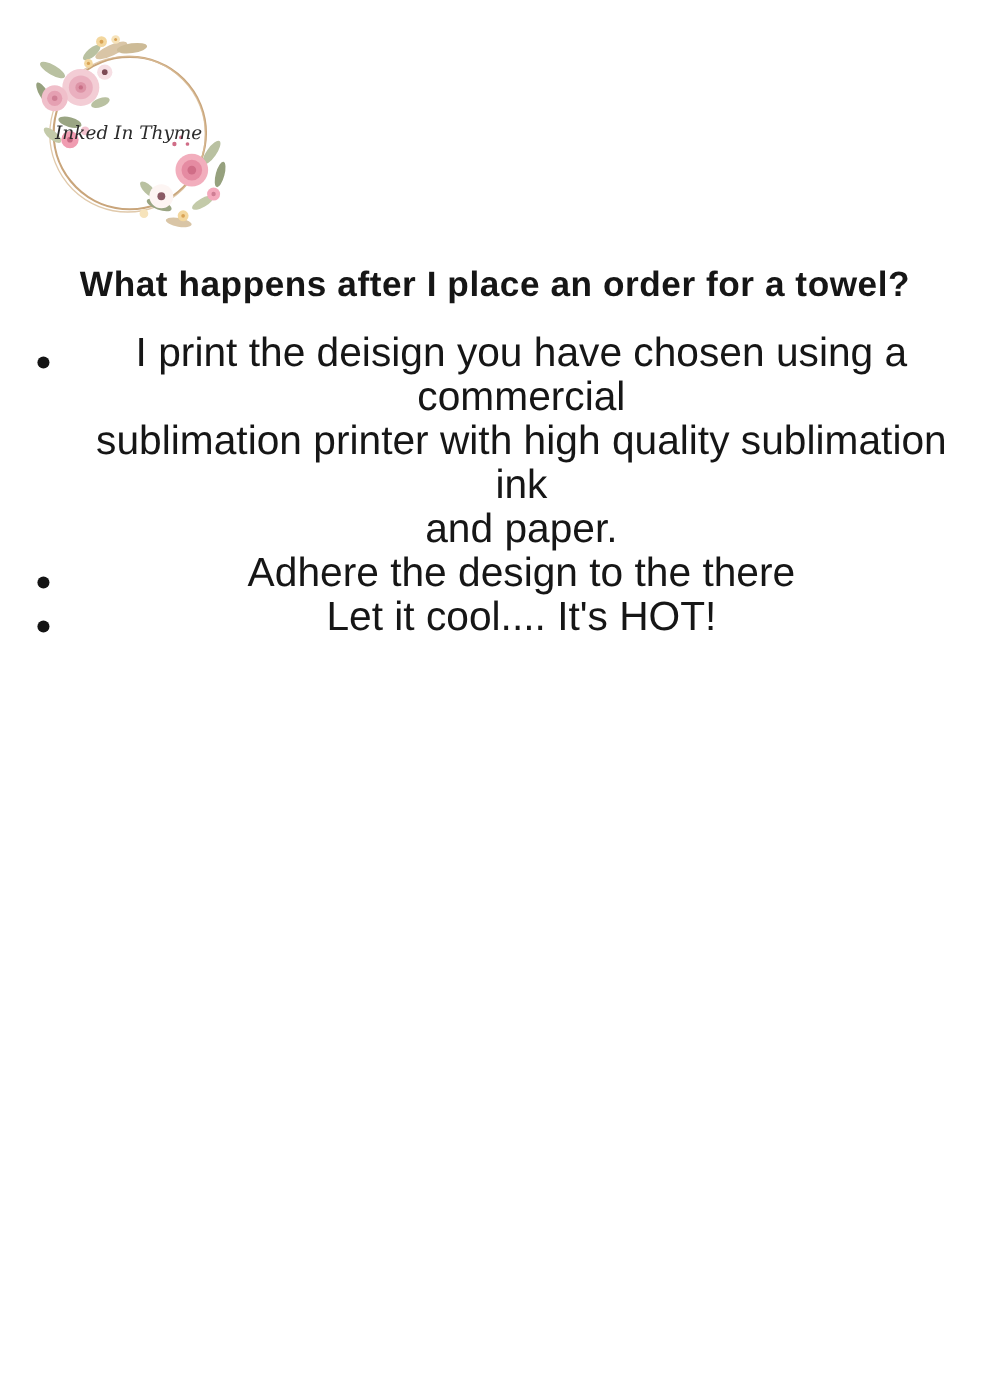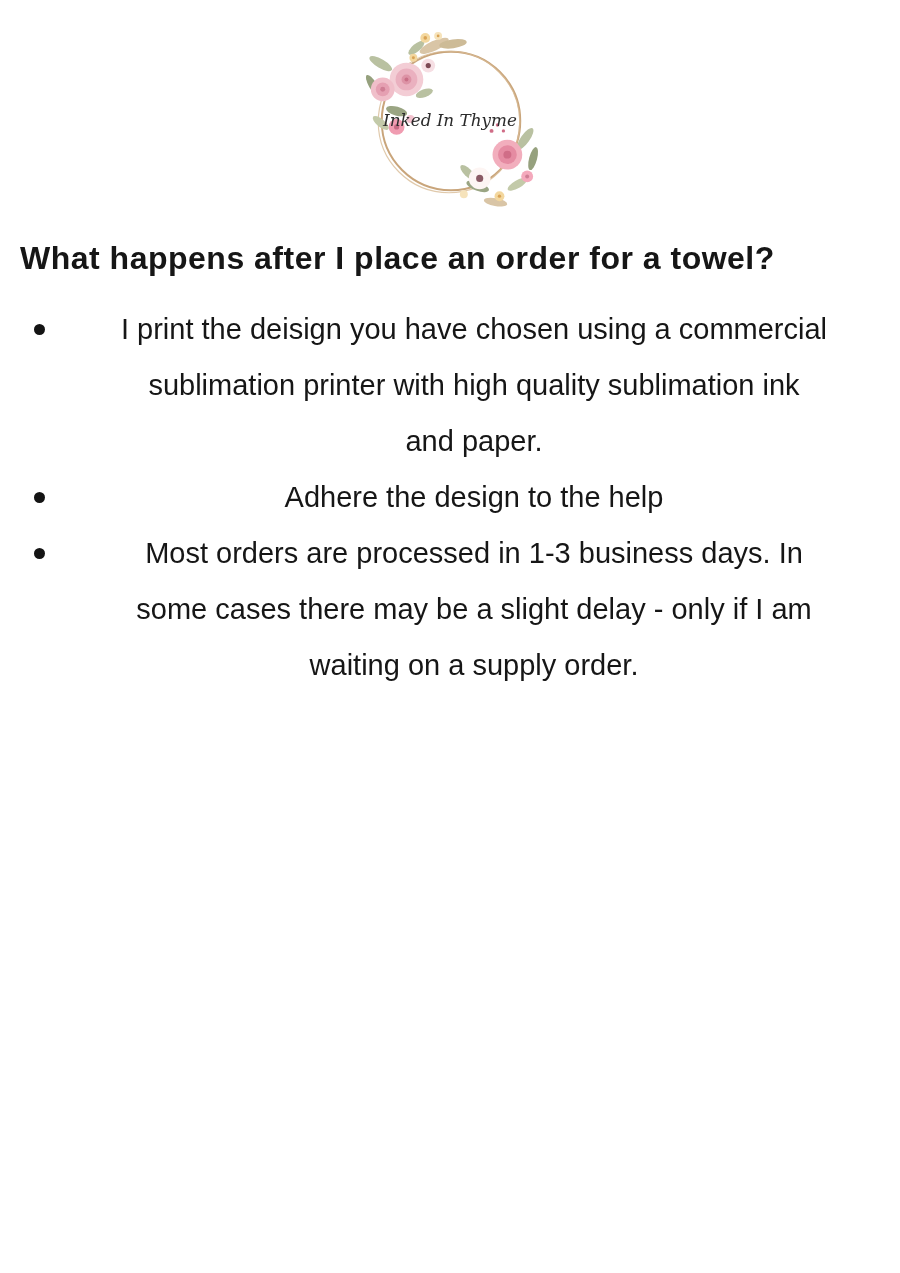--- a/index.html
+++ b/index.html
@@ -12,49 +12,48 @@
   .page {
     position: relative;
     width: 900px;
     height: 1273px;
     box-sizing: border-box;
     padding: 28px 18px 0;
     overflow: hidden;
     background: #ffffff;
   }
   .logo-wrap {
-    text-align: center;
     height: 186px;
   }
   .logo-wrap svg { display: inline-block; }
   .brand-script {
     font-family: "DejaVu Serif", serif;
     font-style: italic;
   }
   .title {
     margin: 26px auto 0;
     width: 860px;
-    text-align: left;
+    text-align: center;
     font-size: 32px;
     font-weight: 700;
     letter-spacing: 0.5px;
     color: #161616;
   }
   ul.faq {
     list-style: none;
     margin: 24px auto 0;
     padding: 0;
     width: 864px;
   }
   ul.faq li {
     position: relative;
     padding-left: 48px;
     text-align: center;
-    font-size: 29px;
-    line-height: 56px;
+    font-size: 37px;
+    line-height: 40px;
     white-space: pre-line;
     color: #161616;
   }
   ul.faq li .dot {
     position: absolute;
     left: 16px;
     top: 23px;
     width: 11px;
     height: 11px;
     border-radius: 50%;
@@ -136,19 +135,17 @@
       <text x="100" y="99" text-anchor="middle" class="brand-script" font-size="17" fill="#2b2b2b">Inked In Thyme</text>
     </svg>
   </div>
 
   <div class="title">What happens after I place an order for a towel?</div>
 
   <ul class="faq">
     <li><span class="dot"></span><span>I print the deisign you have chosen using a commercial
 sublimation printer with high quality sublimation ink
 and paper.</span></li>
-    <li><span class="dot"></span><span>Adhere the design to the help</span></li>
-    <li><span class="dot"></span><span>Most orders are processed in 1-3 business days. In
-some cases there may be a slight delay  - only if I am
-waiting on a supply order.</span></li>
+    <li><span class="dot"></span><span>Adhere the design to the there</span></li>
+    <li><span class="dot"></span><span>Let it cool.... It's HOT!</span></li>
   </ul>
 
 </div>
 
 </body></html>

